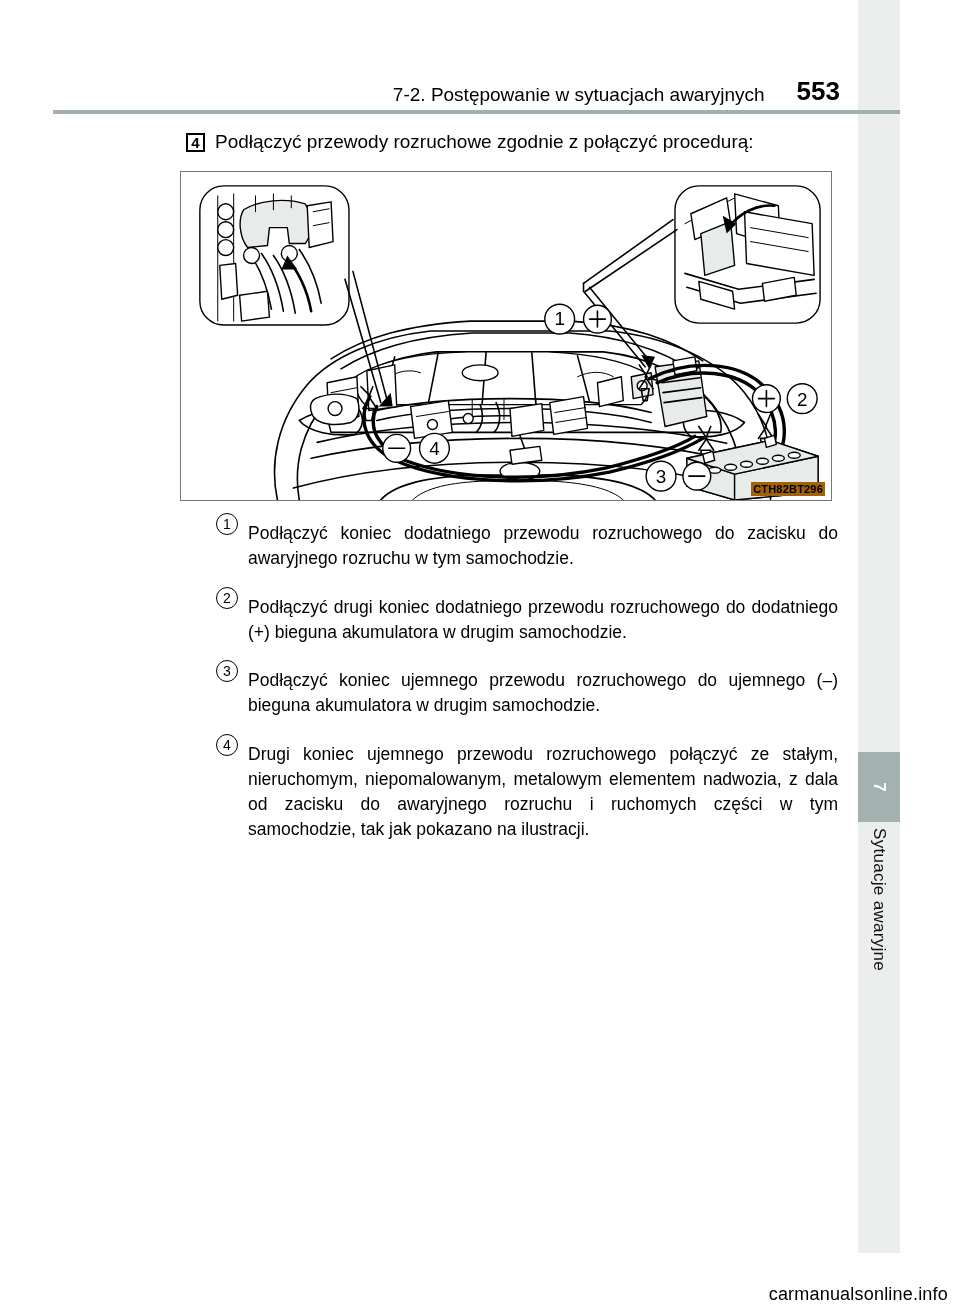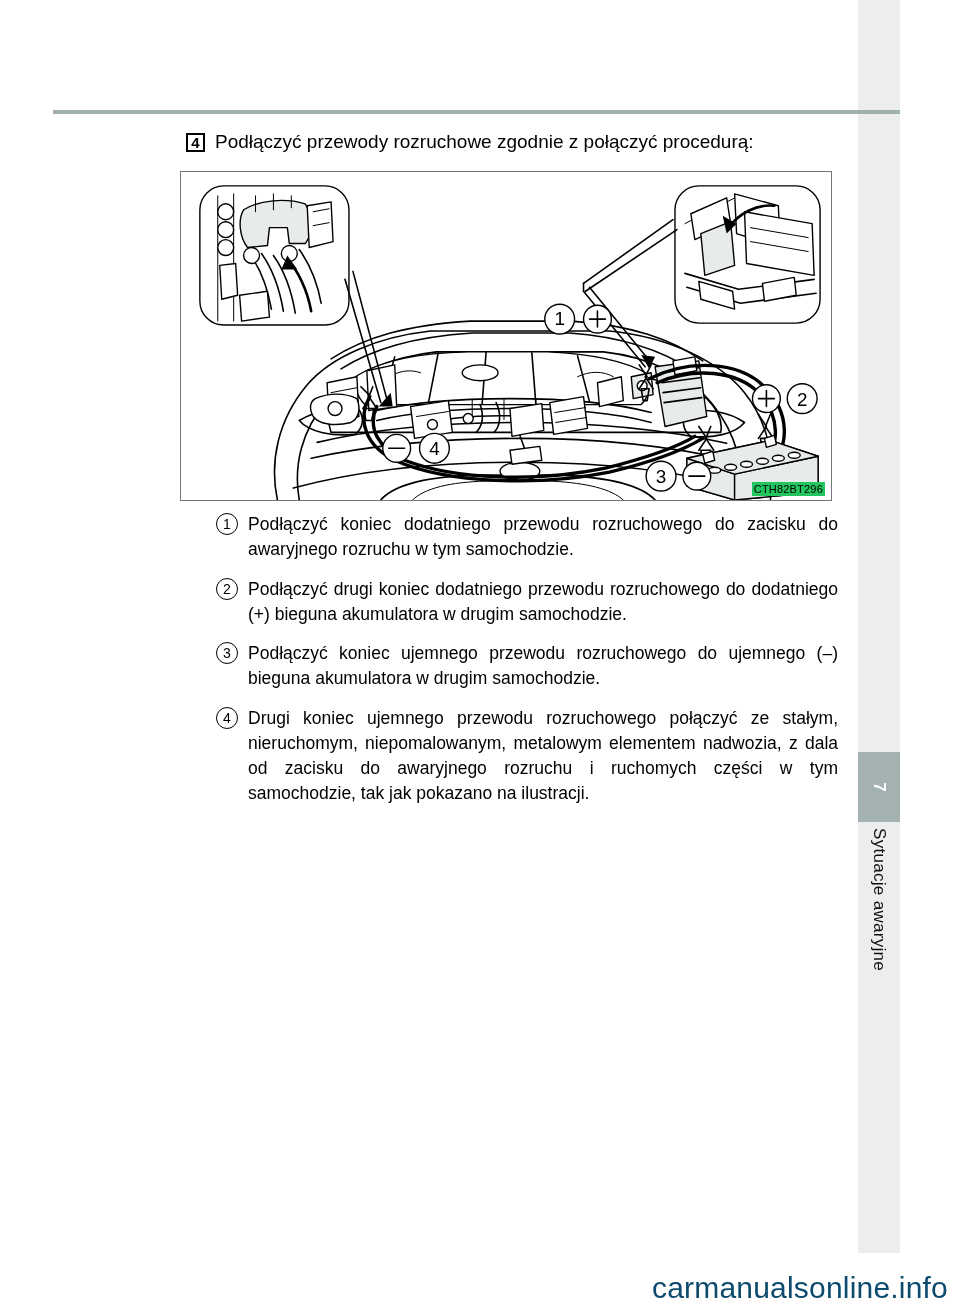--- a/index.html
+++ b/index.html
@@ -62,58 +62,63 @@
 
   
   .fig{
     position:absolute;left:180px;top:171px;width:652px;height:330px;
     border:1px solid #777;background:#fff;box-sizing:border-box;
     overflow:hidden;
   }
   .fig svg{display:block;width:100%;height:100%;}
   .fig-code{
     position:absolute;right:6px;bottom:4px;
-    font-size:11px;font-weight:normal;letter-spacing:.2px;color:#000;
-    background:#22c55e;padding:1px 2px;
+    font-size:11px;font-weight:bold;letter-spacing:.2px;color:#000;
+    background:#a16207;padding:1px 2px;
   }
 
   
   .list{position:absolute;left:216px;top:512px;width:622px;}
   .li{display:flex;margin-bottom:15px;}
   .li-num{
     flex:0 0 auto;width:22px;height:22px;margin-right:10px;margin-top:1px;
     border:1.5px solid #000;border-radius:50%;
     display:flex;align-items:center;justify-content:center;
     font-size:14px;line-height:1;box-sizing:border-box;
   }
   .li-txt{
     flex:1 1 auto;font-size:17.5px;line-height:1.42;
     text-align:justify;text-justify:inter-word;
     hyphens:manual;
+    margin-top:9px;
   }
 
   
   .wm{
     position:absolute;right:12px;bottom:8px;
-    font-size:30px;color:#0c4a6e;letter-spacing:.2px;
+    font-size:18px;color:#000000;letter-spacing:.2px;
   }
 </style>
 </head>
 <body>
 
 <div class="page">
 
   <div class="side-strip"></div>
   <div class="side-tab">
     <div class="side-tab-num">7</div>
   </div>
   <div class="side-label">
     <span>Sytuacje awaryjne</span>
   </div>
 
+  <div class="hdr">
+    <div class="hdr-title">7-2. Postępowanie w sytuacjach awaryjnych</div>
+    <div class="hdr-page">553</div>
+  </div>
   <div class="hdr-rule"></div>
 
   <div class="step-line">
     <div class="step-box">4</div>
     <div class="step-txt">Podłączyć przewody rozruchowe zgodnie z połączyć procedurą:</div>
   </div>
 
   <div class="fig">
     <svg viewBox="0 0 652 330">
       <defs>

